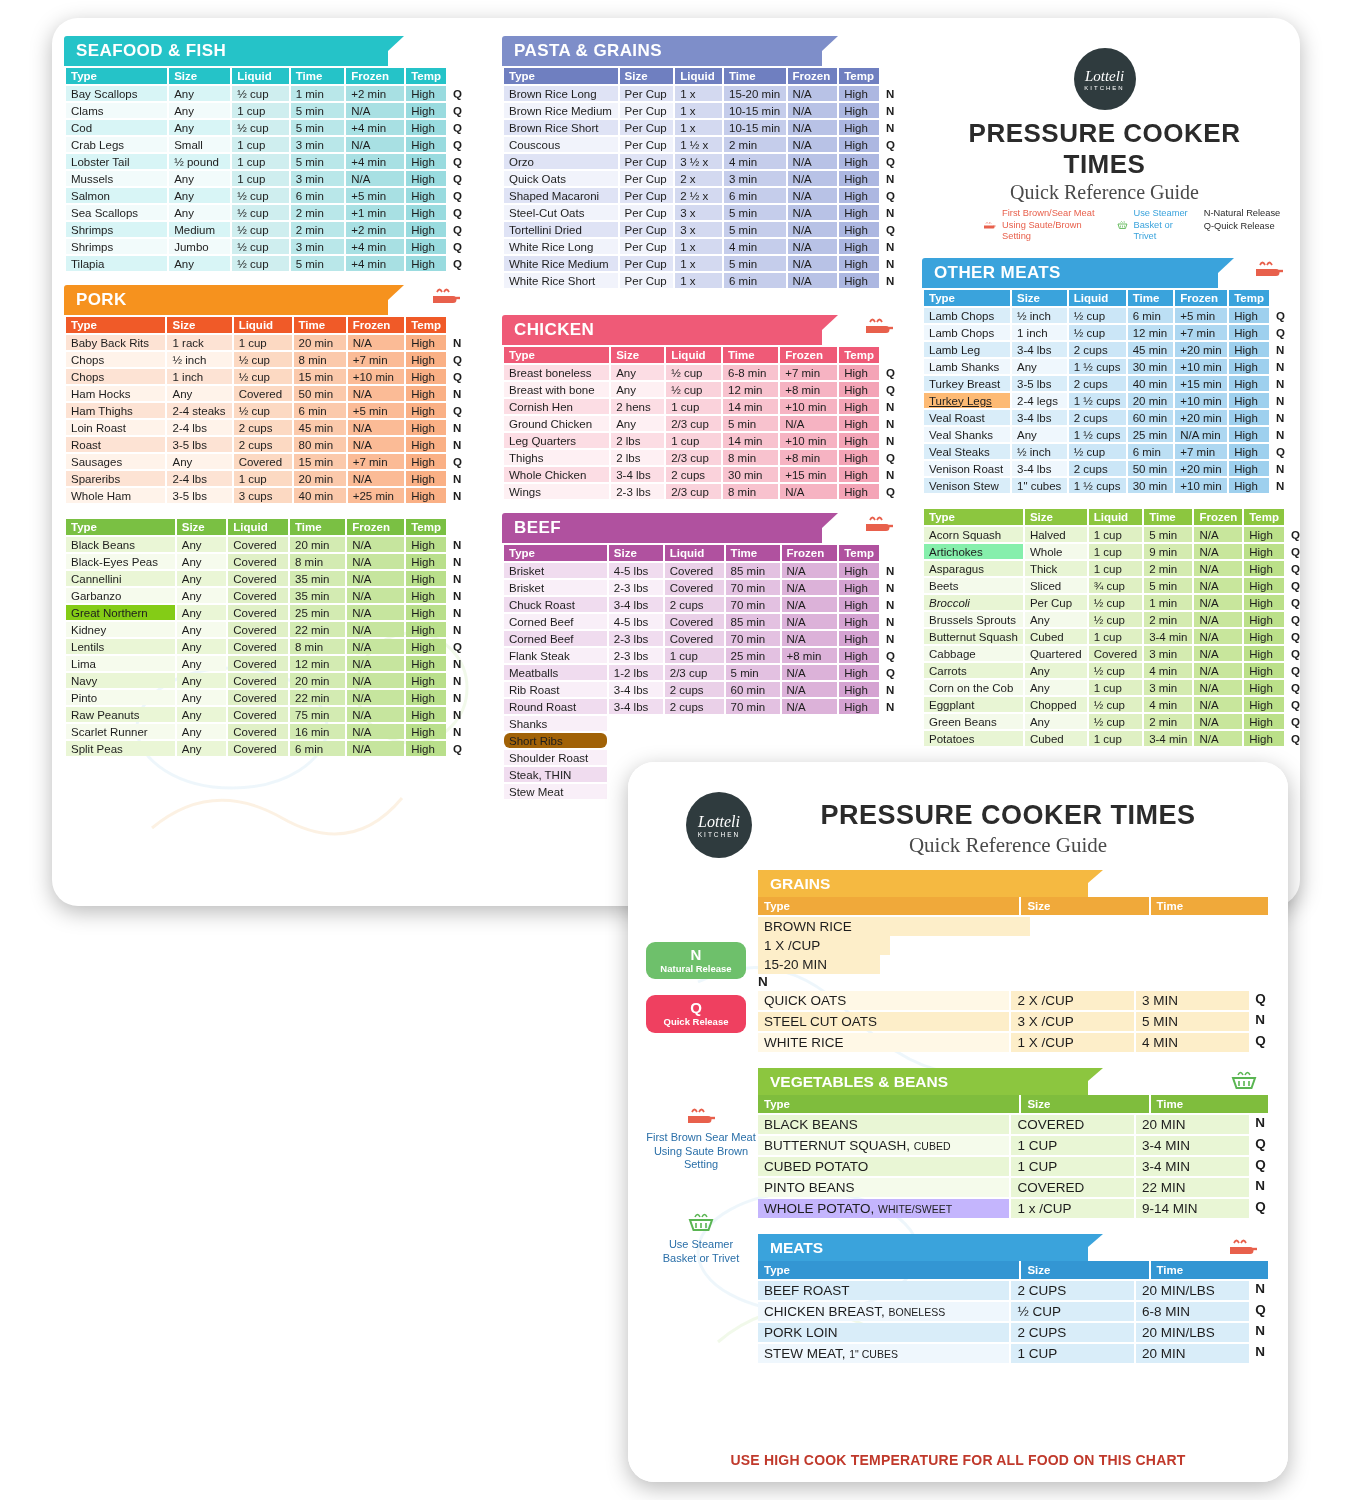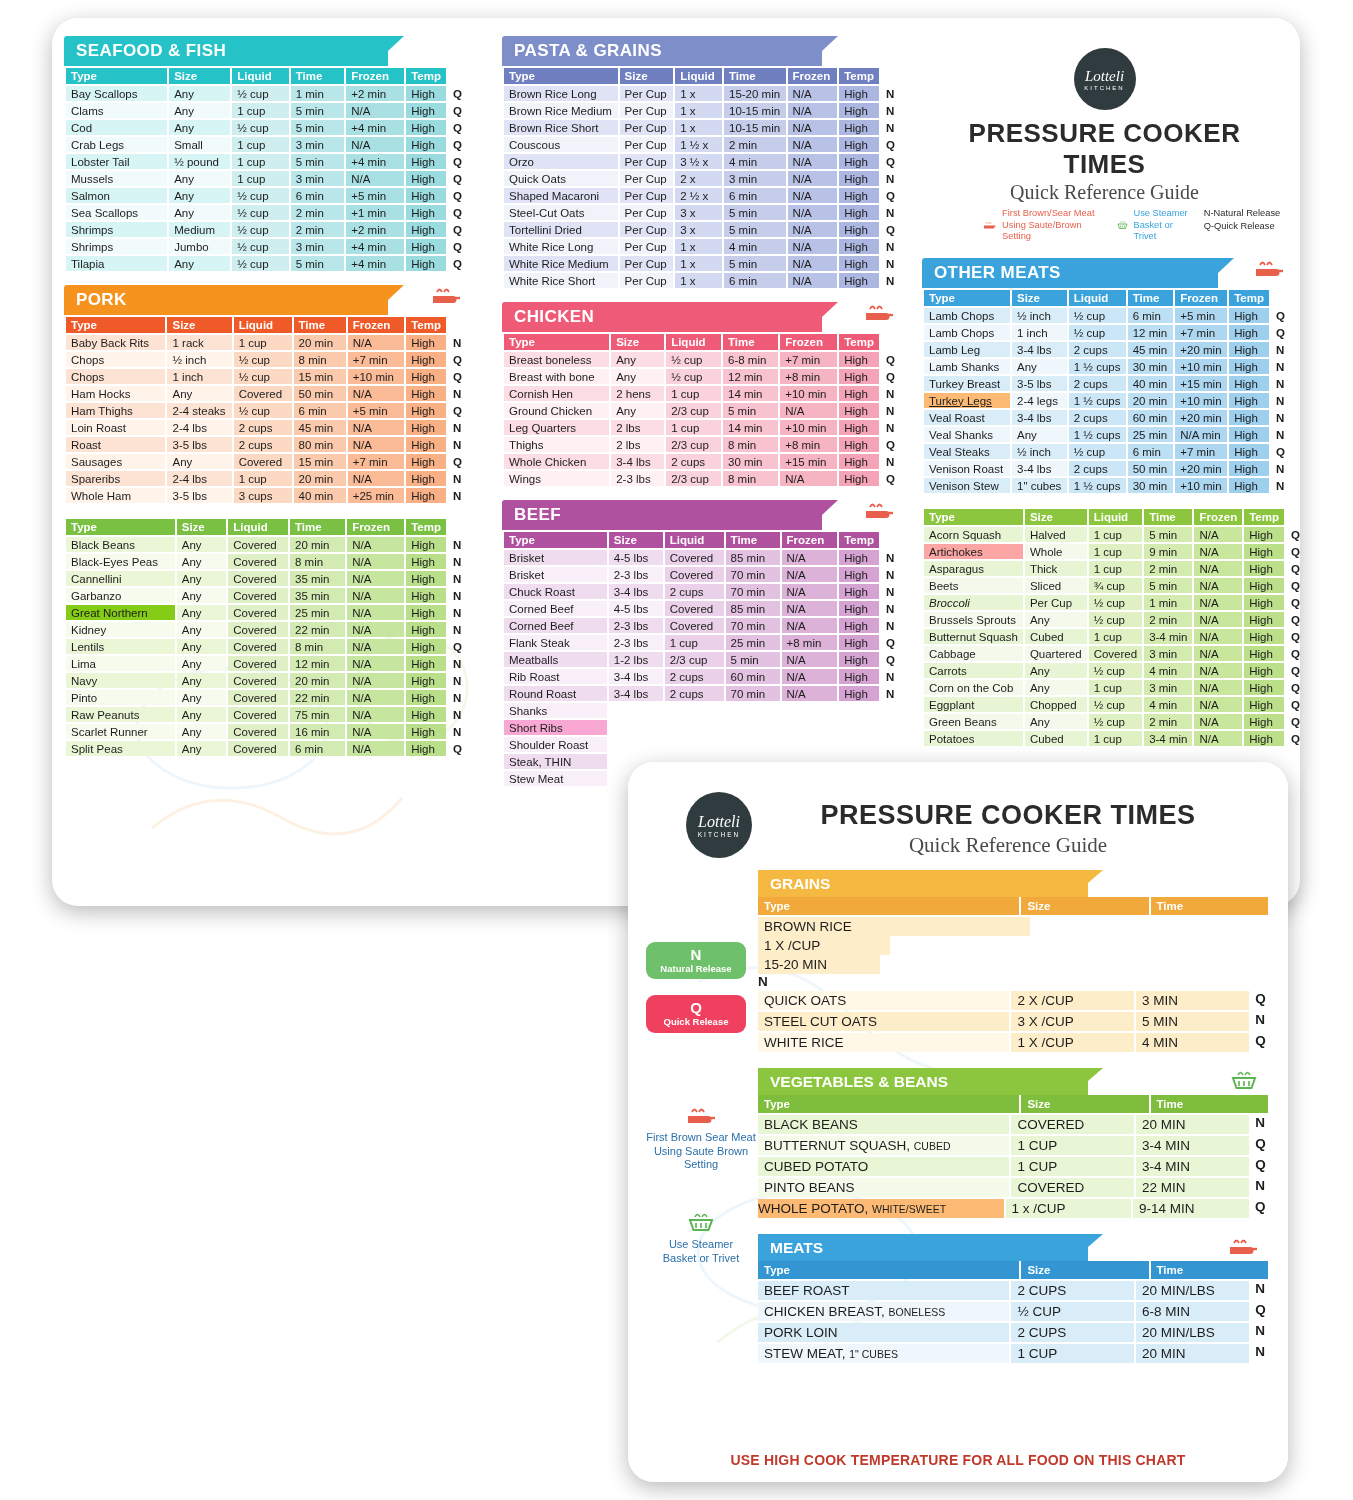--- a/index.html
+++ b/index.html
@@ -480,21 +480,21 @@
                 <td class="tcol" style="background: rgb(211, 235, 178);">6 min</td>
                 <td class="tcol" style="background: rgb(198, 229, 158);">N/A</td>
                 <td class="tcol" style="background: rgb(185, 223, 139);">High</td>
                 <td style="background: transparent; width: 14px; font-weight: bold;">Q</td>
               </tr>
             </tbody>
           </table>
         </div>
       </div>
     <div class="col" id="col-mid">
-        <div style="margin-bottom: 12px; position: relative;">
+        <div style="margin-bottom: 25px; position: relative;">
           <div class="banner">
             <div class="bg" style="width: 320px; background: rgb(126, 142, 201); border-top-left-radius: 3px;"></div>
             <div style="position: absolute; left: 320px; top: 0px; width: 0px; height: 0px; border-top: 15px solid rgb(126, 142, 201); border-bottom: 15px solid transparent; border-right: 16px solid transparent;"></div>
             <div class="ttl">PASTA &amp; GRAINS</div>
           </div>
           <table>
             <thead>
               <tr>
                 <th class="tcol-type" style="background: rgb(111, 127, 192);">Type</th>
                 <th class="tcol" style="background: rgb(111, 127, 192);">Size</th>
@@ -825,21 +825,21 @@
               <tr>
                 <td class="tcol-type" style="background: rgb(249, 239, 248);">Shanks</td>
                 <td class="tcol" style="background: transparent;"></td>
                 <td class="tcol" style="background: transparent;"></td>
                 <td class="tcol" style="background: transparent;"></td>
                 <td class="tcol" style="background: transparent;"></td>
                 <td class="tcol" style="background: transparent;"></td>
                 <td style="background: transparent; width: 14px; font-weight: bold;"></td>
               </tr>
               <tr>
-                <td class="tcol-type" style="background: #f9a8d4;">Short Ribs</td>
+                <td class="tcol-type" style="background: #a16207; border-radius: 6px;">Short Ribs</td>
                 <td class="tcol" style="background: transparent;"></td>
                 <td class="tcol" style="background: transparent;"></td>
                 <td class="tcol" style="background: transparent;"></td>
                 <td class="tcol" style="background: transparent;"></td>
                 <td class="tcol" style="background: transparent;"></td>
                 <td style="background: transparent; width: 14px; font-weight: bold;"></td>
               </tr>
               <tr>
                 <td class="tcol-type" style="background: rgb(249, 239, 248);">Shoulder Roast</td>
                 <td class="tcol" style="background: transparent;"></td>
@@ -1015,21 +1015,21 @@
               <tr>
                 <td class="tcol-type" style="background: rgb(232, 245, 212);">Acorn Squash</td>
                 <td class="tcol" style="background: rgb(232, 245, 212);">Halved</td>
                 <td class="tcol" style="background: rgb(223, 240, 195);">1 cup</td>
                 <td class="tcol" style="background: rgb(212, 235, 176);">5 min</td>
                 <td class="tcol" style="background: rgb(200, 230, 156);">N/A</td>
                 <td class="tcol" style="background: rgb(187, 224, 137);">High</td>
                 <td style="background: transparent; width: 14px; font-weight: bold;">Q</td>
               </tr>
               <tr>
-                <td class="tcol-type" style="background: #fca5a5;">Artichokes</td>
+                <td class="tcol-type" style="background: #86efac;">Artichokes</td>
                 <td class="tcol" style="background: rgb(244, 250, 235);">Whole</td>
                 <td class="tcol" style="background: rgb(223, 240, 195);">1 cup</td>
                 <td class="tcol" style="background: rgb(212, 235, 176);">9 min</td>
                 <td class="tcol" style="background: rgb(200, 230, 156);">N/A</td>
                 <td class="tcol" style="background: rgb(187, 224, 137);">High</td>
                 <td style="background: transparent; width: 14px; font-weight: bold;">Q</td>
               </tr>
               <tr>
                 <td class="tcol-type" style="background: rgb(232, 245, 212);">Asparagus</td>
                 <td class="tcol" style="background: rgb(232, 245, 212);">Thick</td>
@@ -1250,21 +1250,21 @@
             <div style="width: 110px; padding: 2px 6px; background: rgb(233, 246, 213); margin-right: 6px;">3-4 MIN</div>
             <div style="width: 16px; font-weight: bold;">Q</div>
           </div>
           <div class="sc-row" style="margin-top: 2px;">
             <div style="width: 260px; padding: 2px 6px; background: rgb(245, 251, 235); margin-right: 2px; white-space: nowrap;"><span>PINTO BEANS</span></div>
             <div style="width: 120px; padding: 2px 6px; background: rgb(233, 246, 213); margin-right: 2px;">COVERED</div>
             <div style="width: 110px; padding: 2px 6px; background: rgb(233, 246, 213); margin-right: 6px;">22 MIN</div>
             <div style="width: 16px; font-weight: bold;">N</div>
           </div>
           <div class="sc-row" style="margin-top: 2px;">
-            <div style="width: 260px; padding: 2px 0; background: #fdba74; margin-right: 2px; white-space: nowrap;"><span>WHOLE POTATO,</span> <span style="font-size:10.5px;">WHITE/SWEET</span></div>
+            <div style="width: 260px; padding: 2px 6px; background: #c4b5fd; margin-right: 2px; white-space: nowrap;"><span>WHOLE POTATO,</span> <span style="font-size:10.5px;">WHITE/SWEET</span></div>
             <div style="width: 120px; padding: 2px 6px; background: rgb(233, 246, 213); margin-right: 2px;">1 x /CUP</div>
             <div style="width: 110px; padding: 2px 6px; background: rgb(233, 246, 213); margin-right: 6px;">9-14 MIN</div>
             <div style="width: 16px; font-weight: bold;">Q</div>
           </div>
         </div>
         <div style="margin-bottom: 16px; position: relative;">
           <div class="sc-banner">
             <div class="bg" style="width: 330px; background: rgb(58, 163, 220);"></div>
             <div style="position: absolute; left: 330px; top: 0px; width: 0px; height: 0px; border-top: 13.5px solid rgb(58, 163, 220); border-bottom: 13.5px solid transparent; border-right: 15px solid transparent;"></div>
             <div class="ttl">MEATS</div>

